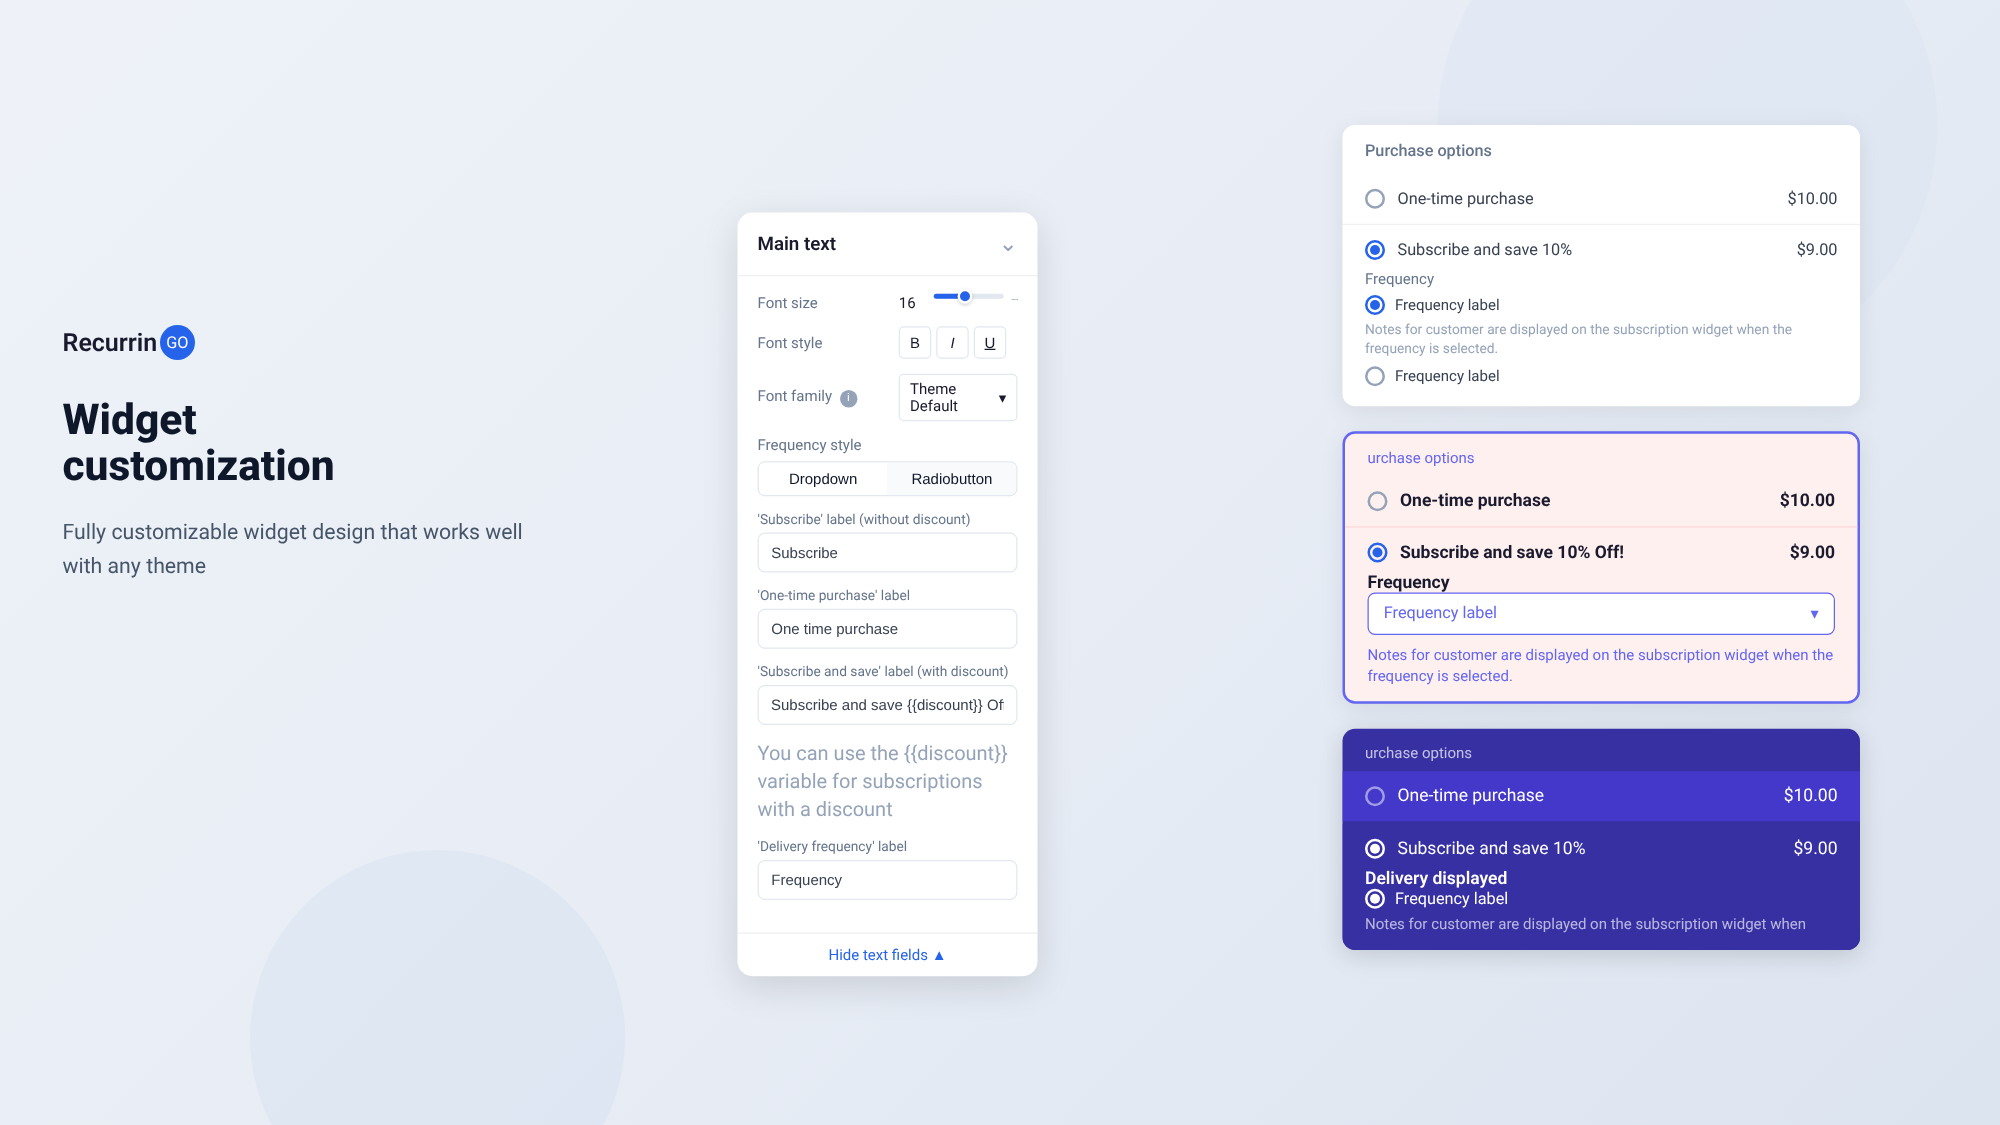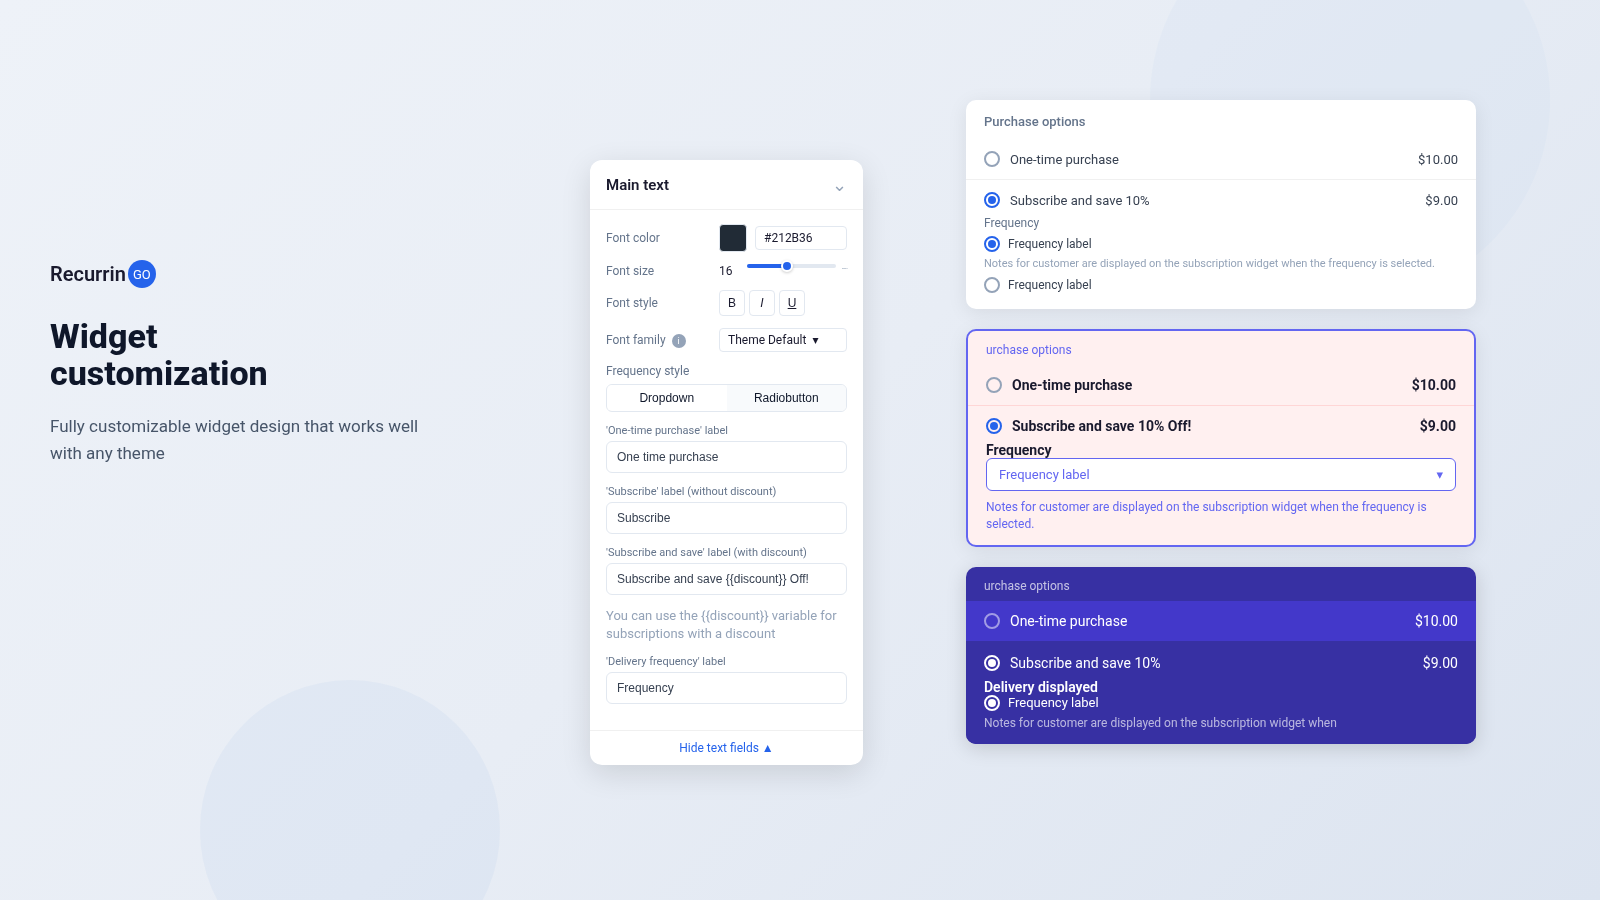--- a/index.html
+++ b/index.html
@@ -67,22 +67,22 @@
       font-size: 17px;
       color: #475569;
       line-height: 1.6;
       max-width: 380px;
     }
 
     
     .customization-panel {
       position: absolute;
       left: 590px;
-      top: 160px;
-      width: 273px;
+      top: 170px;
+      width: 240px;
       background: white;
       border-radius: 12px;
       box-shadow: 0 8px 30px rgba(0,0,0,0.12);
       padding: 0;
       z-index: 10;
     }
     .panel-header {
       display: flex;
       align-items: center;
       justify-content: space-between;
@@ -246,41 +246,41 @@
       font-size: 12px;
       color: #374151;
       margin-bottom: 12px;
     }
     .input-label {
       font-size: 11px;
       color: #64748b;
       margin-bottom: 4px;
     }
     .hint-text {
-      font-size: 13px;
+      font-size: 16px;
       color: #94a3b8;
       margin-bottom: 12px;
       line-height: 1.4;
     }
     .hide-link {
       color: #2563eb;
       font-size: 12px;
       text-align: center;
       display: block;
       cursor: pointer;
       padding: 10px 0;
       border-top: 1px solid #f0f0f0;
     }
 
     
     .right-panels {
       position: absolute;
-      right: 124px;
+      right: 112px;
       top: 100px;
-      width: 510px;
+      width: 414px;
     }
 
     
     .preview-panel {
       background: white;
       border-radius: 10px;
       box-shadow: 0 4px 20px rgba(0,0,0,0.08);
       margin-bottom: 20px;
       overflow: hidden;
     }
@@ -517,25 +517,20 @@
   <p class="subtitle">Fully customizable widget design that works well with any theme</p>
 </div>
 
 <div class="customization-panel">
   <div class="panel-header">
     <span class="panel-header-title">Main text</span>
     <span class="panel-header-icon">⌄</span>
   </div>
   <div class="panel-body">
 
-    <div class="field-row">
-      <span class="field-label">Font color</span>
-      <div class="color-swatch" style="background:#212B36;"></div>
-      <div class="color-value">#212B36</div>
-    </div>
 
     <div class="field-row">
       <span class="field-label">Font size</span>
       <div class="font-size-container">
         <span class="font-size-value">16</span>
         <div class="slider-container">
           <div class="slider-fill"></div>
           <div class="slider-thumb"></div>
         </div>
         <span class="slider-dots">·····</span>
@@ -566,27 +561,27 @@
 
     <div class="frequency-style-row">
       <div class="frequency-style-label">Frequency style</div>
       <div class="toggle-buttons">
         <button class="toggle-btn active">Dropdown</button>
         <button class="toggle-btn inactive">Radiobutton</button>
       </div>
     </div>
 
     <div>
+      <div class="input-label">'Subscribe' label (without discount)</div>
+      <input class="text-input-field" type="text" value="Subscribe" style="">
+    </div>
+
+    <div>
       <div class="input-label">'One-time purchase' label</div>
       <input class="text-input-field" type="text" value="One time purchase" style="">
-    </div>
-
-    <div>
-      <div class="input-label">'Subscribe' label (without discount)</div>
-      <input class="text-input-field" type="text" value="Subscribe" style="">
     </div>
 
     <div>
       <div class="input-label">'Subscribe and save' label (with discount)</div>
       <input class="text-input-field" type="text" value="Subscribe and save {{discount}} Off!" style="">
       <div class="hint-text">You can use the {{discount}} variable for subscriptions with a discount</div>
     </div>
 
     <div>
       <div class="input-label">'Delivery frequency' label</div>

